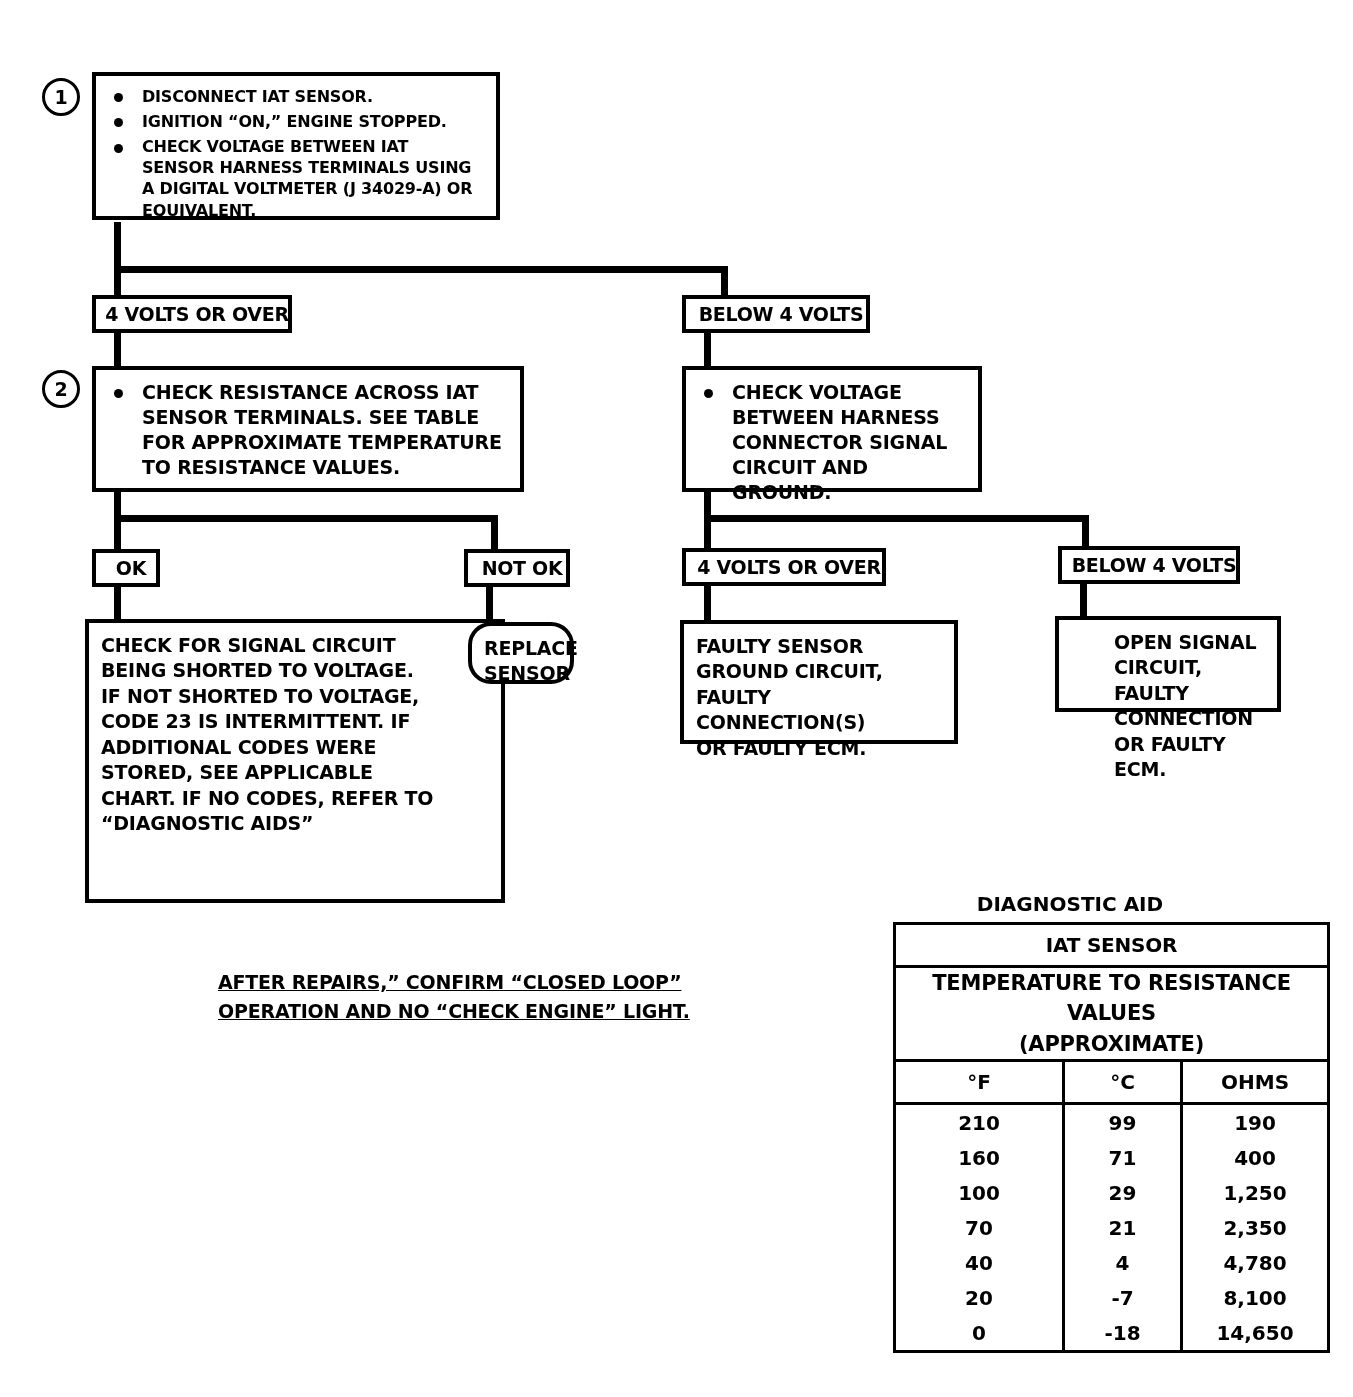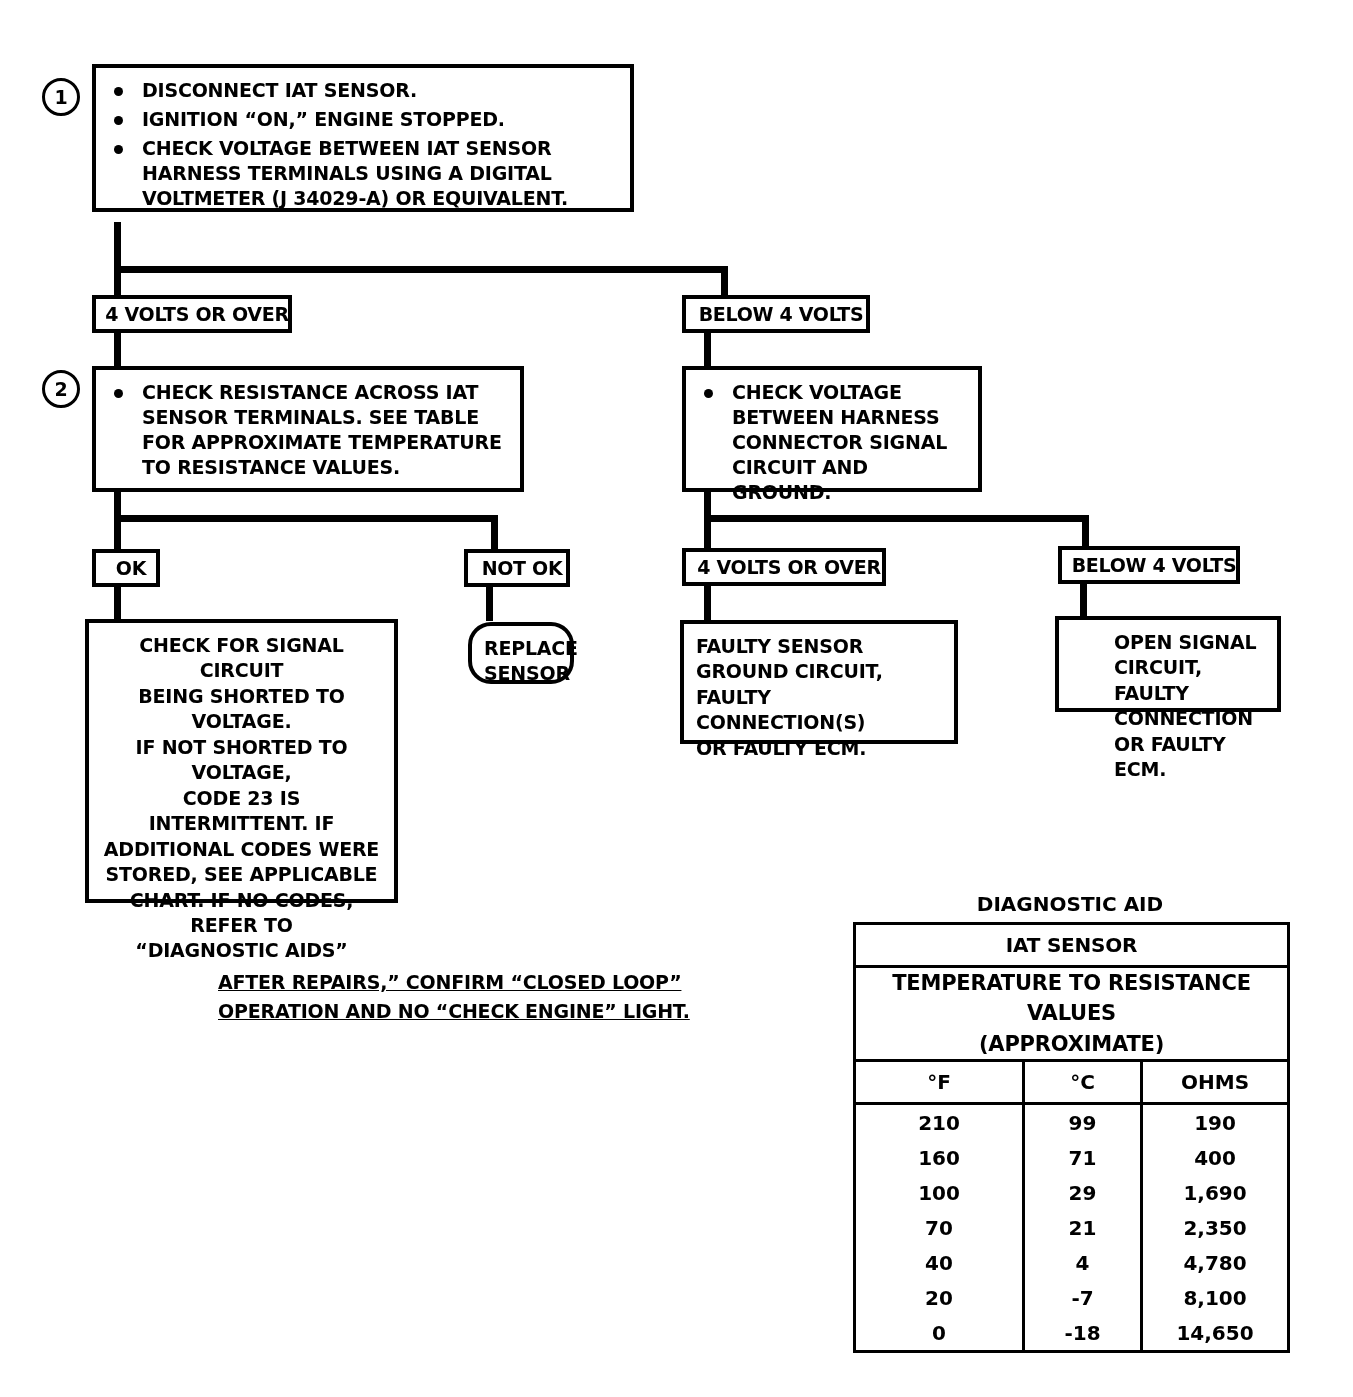--- a/index.html
+++ b/index.html
@@ -115,20 +115,21 @@
     position: absolute;
     font-weight: bold;
     letter-spacing: 0px;
   }
   .aid-table {
     position: absolute;
     border-collapse: collapse;
     background: #fff;
     font-weight: bold;
     table-layout: fixed;
+    margin-left: 40px;
   }
   .aid-table td, .aid-table th {
     border: 3px solid #000;
     text-align: center;
     font-weight: bold;
     padding: 0;
   }
   .aid-table .t-span {
     height: 40px;
     font-size: 20px;
@@ -157,21 +158,21 @@
     border-top: 3px solid #000;
   }
 </style>
 </head>
 <body>
 
 <div id="page-root">
 
   <div class="step-circle" style="left:42px; top:78px;">1</div>
 
-  <div class="box" style="left:92px; top:64px; width:542px; height:148px; font-size:19px;">
+  <div class="box" style="left:92px; top:72px; width:408px; height:148px; font-size:16px;">
     <div class="inner">
       <ul class="bullets">
         <li>
           <span class="dot"></span>
           <span>DISCONNECT IAT SENSOR.</span>
         </li>
         <li>
           <span class="dot"></span>
           <span>IGNITION “ON,” ENGINE STOPPED.</span>
         </li>
@@ -241,21 +242,21 @@
   </div>
   <div class="label-box" style="left:1058px; top:546px; width:182px; height:38px; font-size:19px;">
     <span>BELOW 4 VOLTS</span>
   </div>
 
   <div class="line-v" style="left:114px; top:587px; width:7px; height:34px;"></div>
   <div class="line-v" style="left:486px; top:587px; width:7px; height:34px;"></div>
   <div class="line-v" style="left:704px; top:586px; width:7px; height:34px;"></div>
   <div class="line-v" style="left:1080px; top:584px; width:7px; height:32px;"></div>
 
-  <div class="box" style="left:85px; top:619px; width:313px; height:284px; font-size:19px;text-align:center;">
+  <div class="box" style="left:85px; top:619px; width:420px; height:284px; font-size:19px;">
     <div class="inner plain">CHECK FOR SIGNAL CIRCUIT
 BEING SHORTED TO VOLTAGE.
 IF NOT SHORTED TO VOLTAGE,
 CODE 23 IS INTERMITTENT.  IF
 ADDITIONAL CODES WERE
 STORED, SEE APPLICABLE
 CHART.  IF NO CODES, REFER TO
 “DIAGNOSTIC AIDS”</div>
   </div>
 
@@ -309,21 +310,21 @@
         <td class="t-cell">190</td>
       </tr>
       <tr>
         <td class="t-cell">160</td>
         <td class="t-cell">71</td>
         <td class="t-cell">400</td>
       </tr>
       <tr>
         <td class="t-cell">100</td>
         <td class="t-cell">29</td>
-        <td class="t-cell">1,690</td>
+        <td class="t-cell">1,250</td>
       </tr>
       <tr>
         <td class="t-cell">70</td>
         <td class="t-cell">21</td>
         <td class="t-cell">2,350</td>
       </tr>
       <tr>
         <td class="t-cell">40</td>
         <td class="t-cell">4</td>
         <td class="t-cell">4,780</td>

